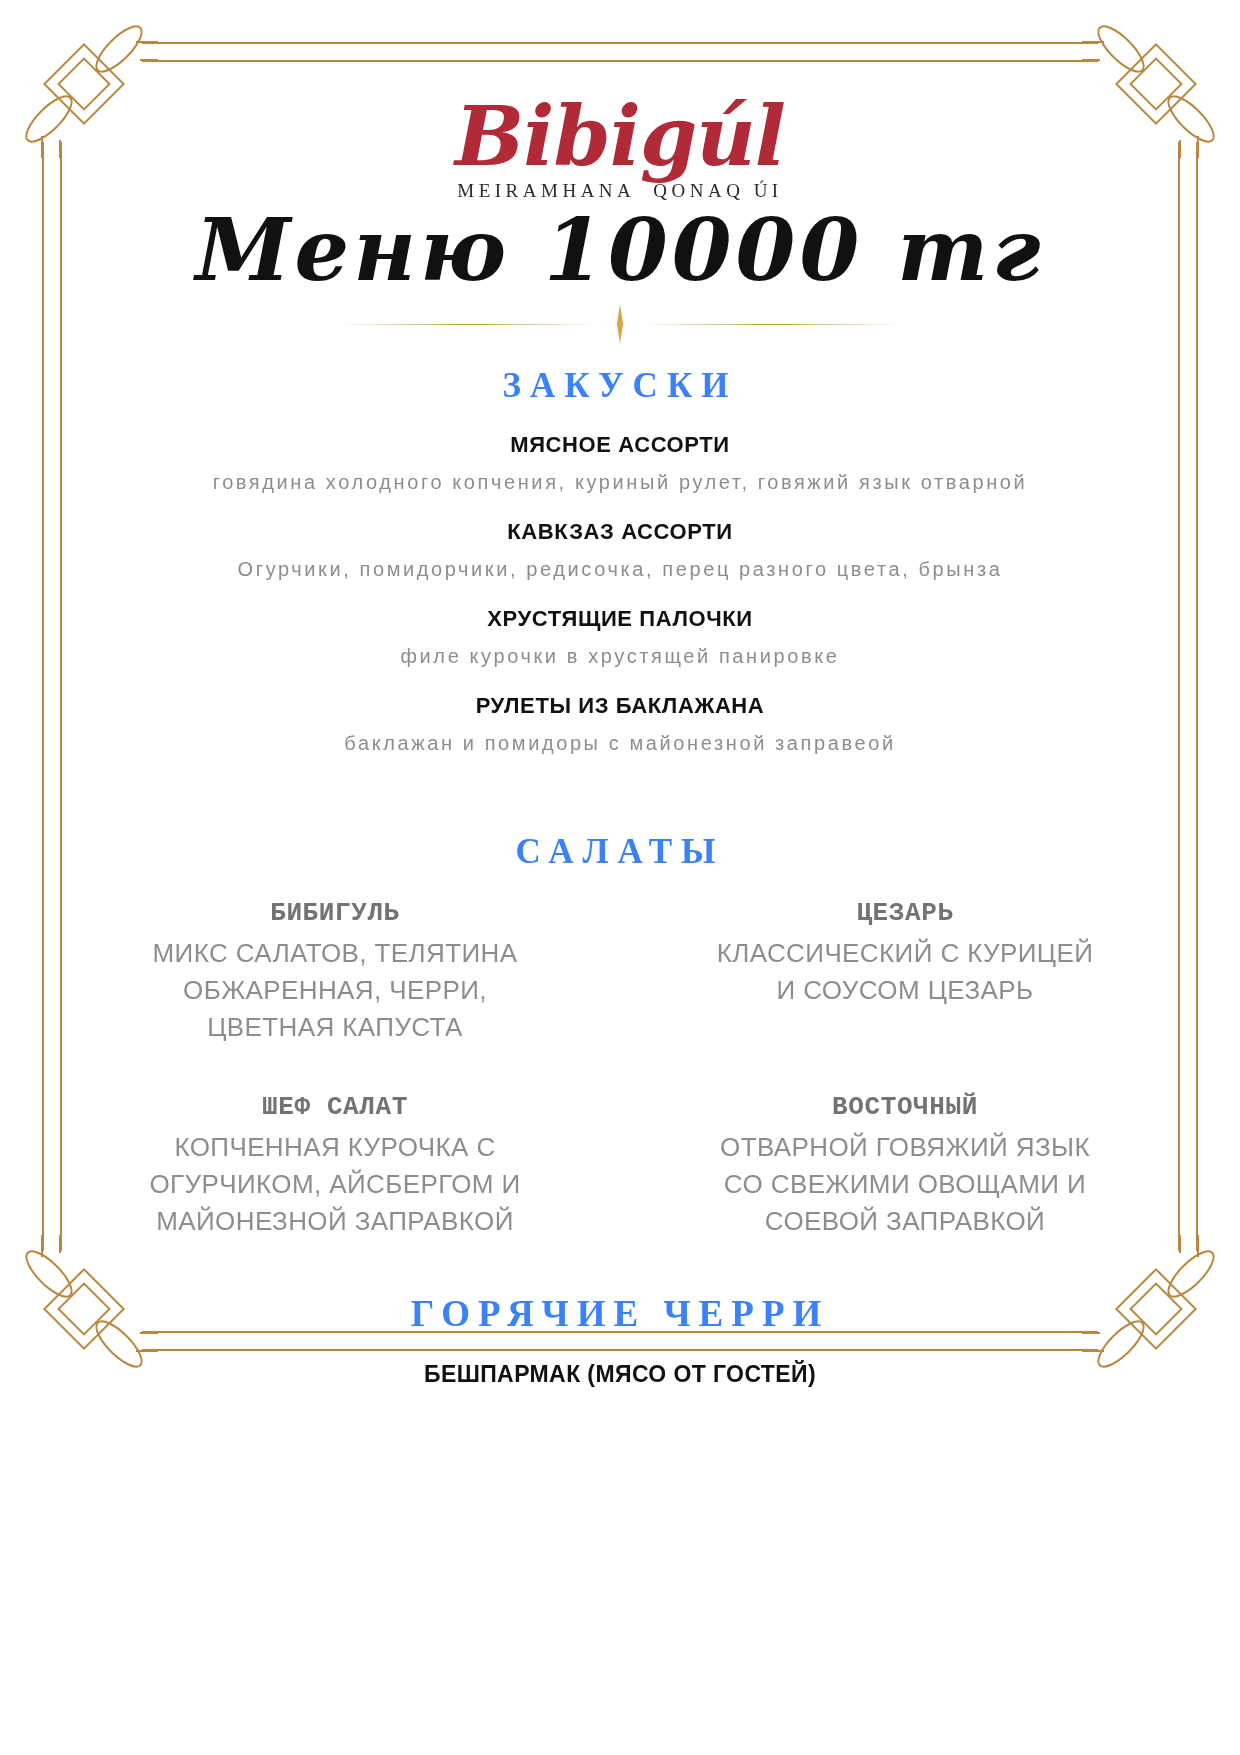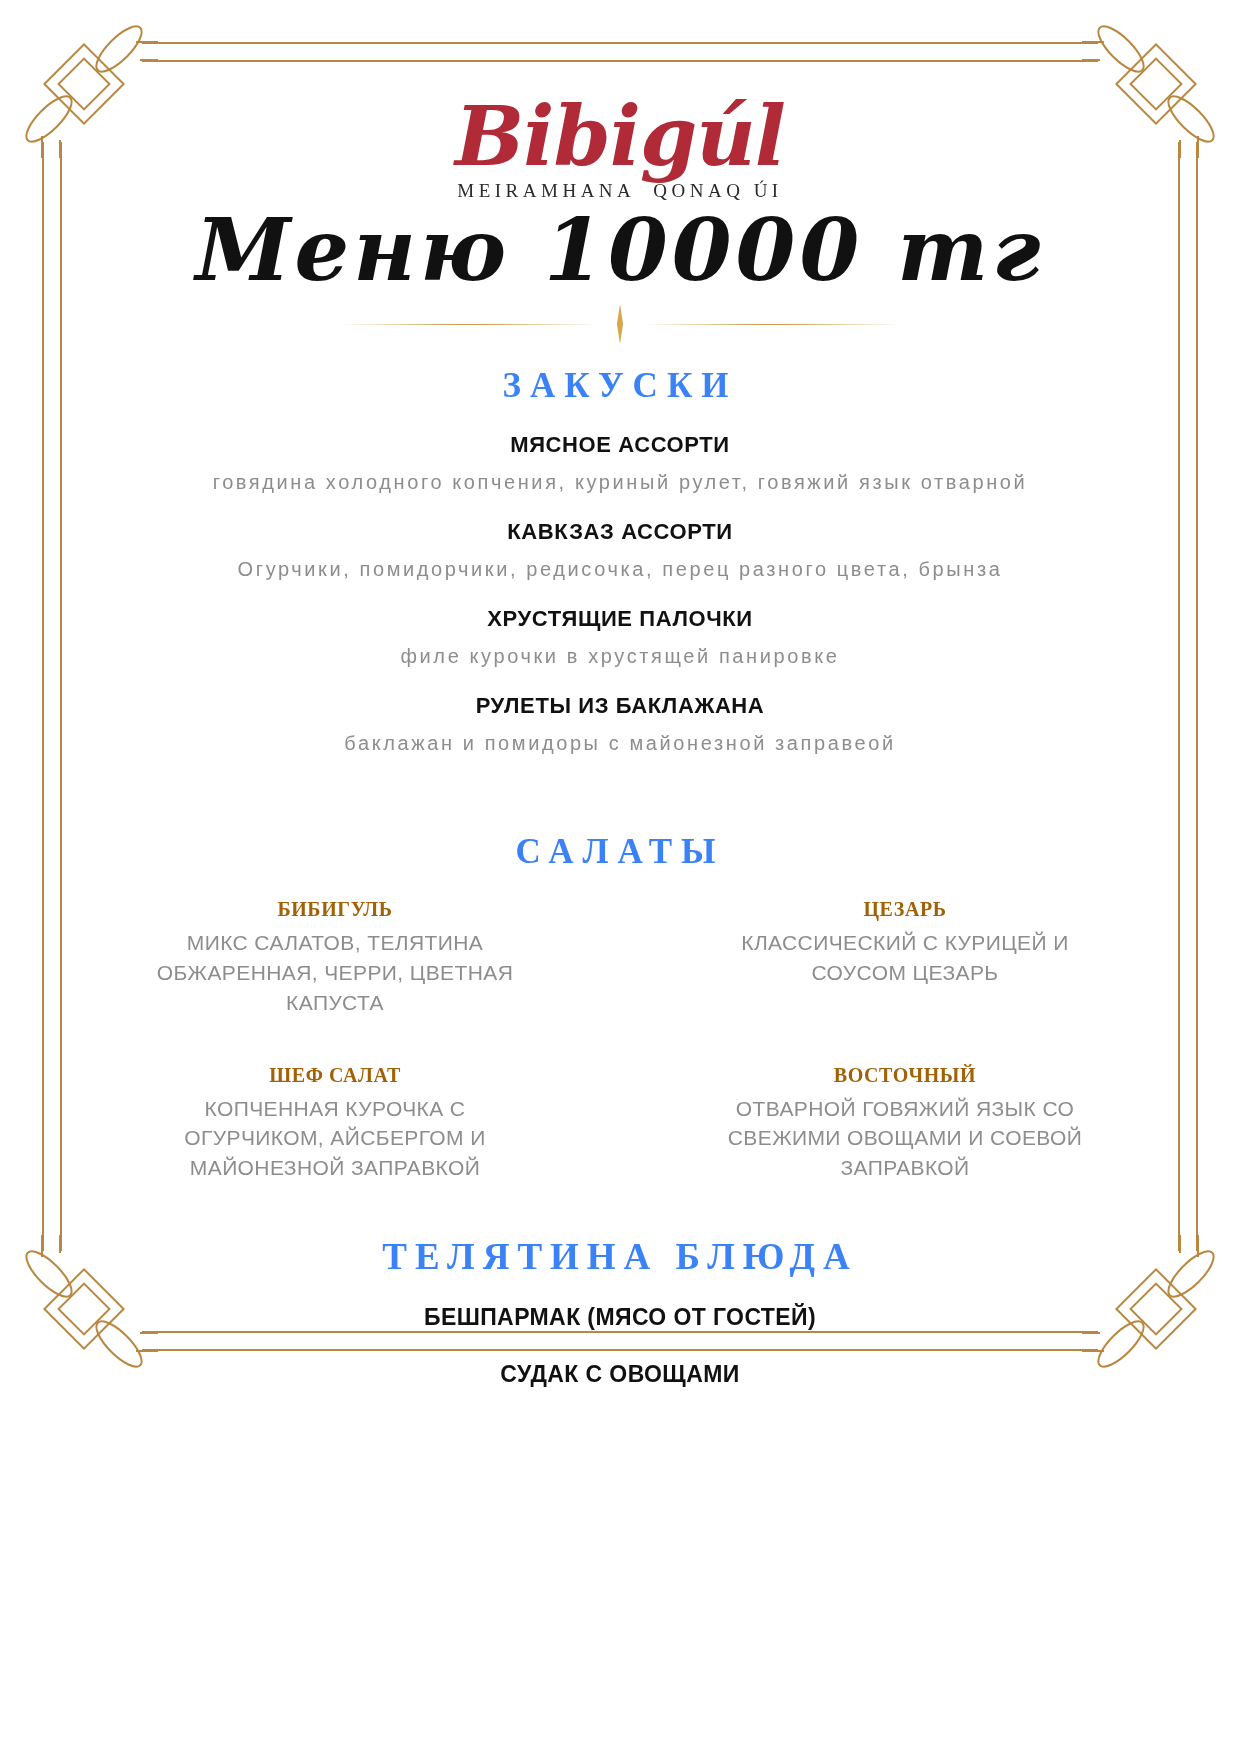--- a/index.html
+++ b/index.html
@@ -159,31 +159,31 @@
   .salad-grid {
     display: grid;
     grid-template-columns: 1fr 1fr;
     column-gap: 80px;
     row-gap: 46px;
     margin-top: 4px;
   }
   .salad-cell { text-align: center; }
 
   .salad-name {
-    font-family: Liberation Serif, serif;
-    font-weight: bold;
-    font-size: 20px;
+    font-family: Liberation Mono, monospace;
+    font-weight: bold;
+    font-size: 26px;
     letter-spacing: 0.6px;
-    color: #a16207;
+    color: #737373;
     margin-bottom: 7px;
   }
   .salad-desc {
     font-family: "Liberation Sans", sans-serif;
     font-weight: 300;
-    font-size: 21px;
+    font-size: 26px;
     line-height: 1.42;
     letter-spacing: 0.4px;
     color: #8d8d8d;
     max-width: 400px;
     margin: 0 auto;
   }
 
   
   .hot-list { margin-top: 6px; }
   .hot-item {
@@ -329,21 +329,21 @@
         <div class="salad-desc">КОПЧЕННАЯ КУРОЧКА С ОГУРЧИКОМ, АЙСБЕРГОМ И МАЙОНЕЗНОЙ ЗАПРАВКОЙ</div>
       </div>
       <div class="salad-cell">
         <div class="salad-name">ВОСТОЧНЫЙ</div>
         <div class="salad-desc">ОТВАРНОЙ ГОВЯЖИЙ ЯЗЫК СО СВЕЖИМИ ОВОЩАМИ И СОЕВОЙ ЗАПРАВКОЙ</div>
       </div>
     </div>
 
     <div class="gap-lg"></div>
 
-    <div class="section-head big">ТЕЛЯТИНА БЛЮДА</div>
+    <div class="section-head big">ГОРЯЧИЕ ЧЕРРИ</div>
 
     <div class="hot-list">
       <div class="hot-item">БЕШПАРМАК (МЯСО ОТ ГОСТЕЙ)</div>
       <div class="hot-item">СУДАК С ОВОЩАМИ</div>
     </div>
 
   </div>
 </div>
 
 </body></html>

